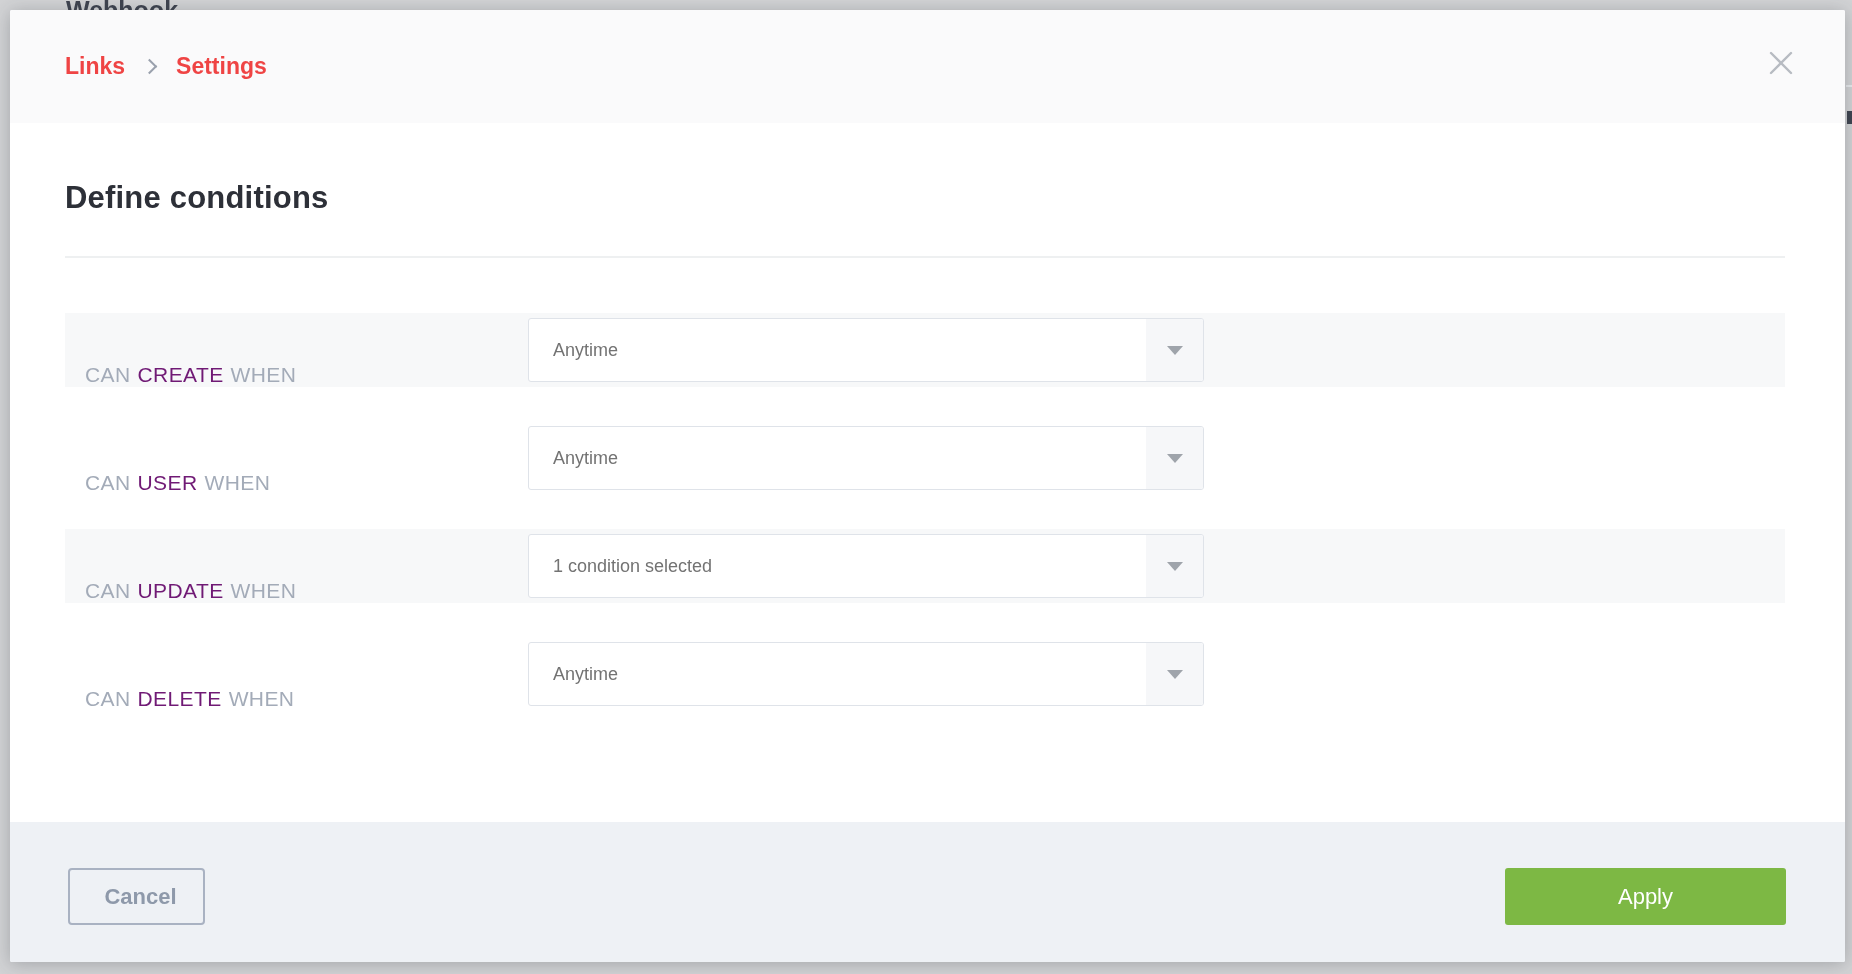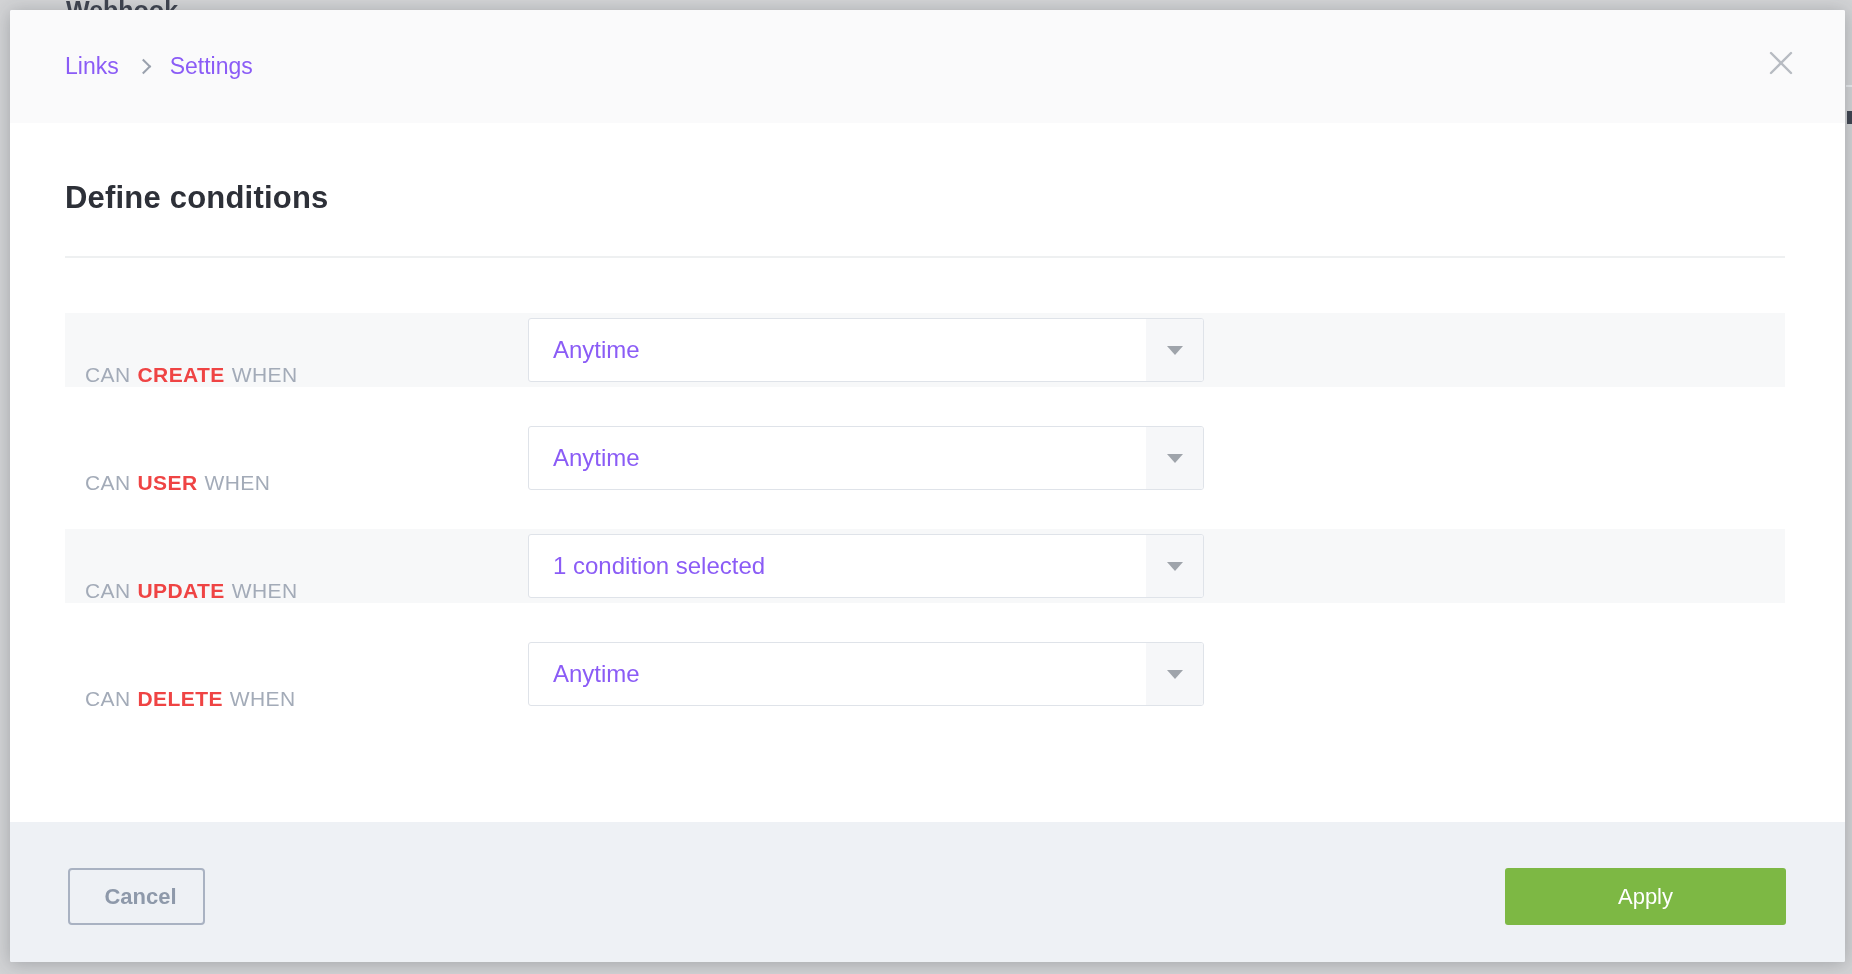--- a/index.html
+++ b/index.html
@@ -27,21 +27,21 @@
     position:absolute; left:10px; top:10px; width:1835px; height:952px;
     background:#ffffff; border-radius:2px;
     box-shadow:0 2px 18px rgba(40,45,55,.28);
   }
 
   .modal-header {
     position:absolute; top:0; left:0; right:0; height:113px;
     background:#fafafb; display:flex; align-items:center; padding-left:55px;
     border-radius:2px 2px 0 0;
   }
-  .crumb { font-size:23px; font-weight:400; color:#8b5cf6; }
+  .crumb { font-size:23px; font-weight:700; color:#ef4444; }
   .crumb-sep {
     width:11px; height:11px;
     border-top:2px solid #9aa1ad; border-right:2px solid #9aa1ad;
     transform:rotate(45deg); margin:0 21px 0 19px;
   }
   .close-btn {
     position:absolute; top:38px; right:48px; width:32px; height:32px;
     background:none; border:none; cursor:pointer; padding:2px;
   }
 
@@ -49,31 +49,31 @@
   .divider { position:absolute; left:55px; top:246px; width:1720px; height:2px; background:#eef0f1; }
 
   .perm-row { position:absolute; left:55px; width:1720px; height:74px; }
   .perm-row.banded { background:#f7f8f9; }
   .row-label {
     position:absolute; left:20px; top:0; height:74px;
     display:flex; align-items:flex-end; gap:7px;
     font-size:21px; letter-spacing:.4px; white-space:nowrap;
   }
   .lbl-gray { color:#a3abb8; font-weight:400; }
-  .lbl-blue { color:#ef4444; font-weight:700; }
+  .lbl-blue { color:#701a75; font-weight:400; }
 
   .dropdown {
     position:absolute; left:463px; top:5px; width:676px; height:64px;
     background:#ffffff; border:1px solid #dfe3e9; border-radius:3px;
     cursor:pointer;
   }
   .dd-value {
     position:absolute; left:24px; top:0; height:62px;
     display:flex; align-items:center;
-    font-size:24px; color:#8b5cf6; white-space:nowrap;
+    font-size:18px; color:#737373; white-space:nowrap;
   }
   .dd-arrow-box {
     position:absolute; right:0; top:0; bottom:0; width:57px;
     background:#f6f7f9; border-radius:0 2px 2px 0;
     display:flex; align-items:center; justify-content:center;
   }
   .dd-caret {
     width:0; height:0;
     border-left:8px solid transparent; border-right:8px solid transparent;
     border-top:9px solid #9fa4ab;

